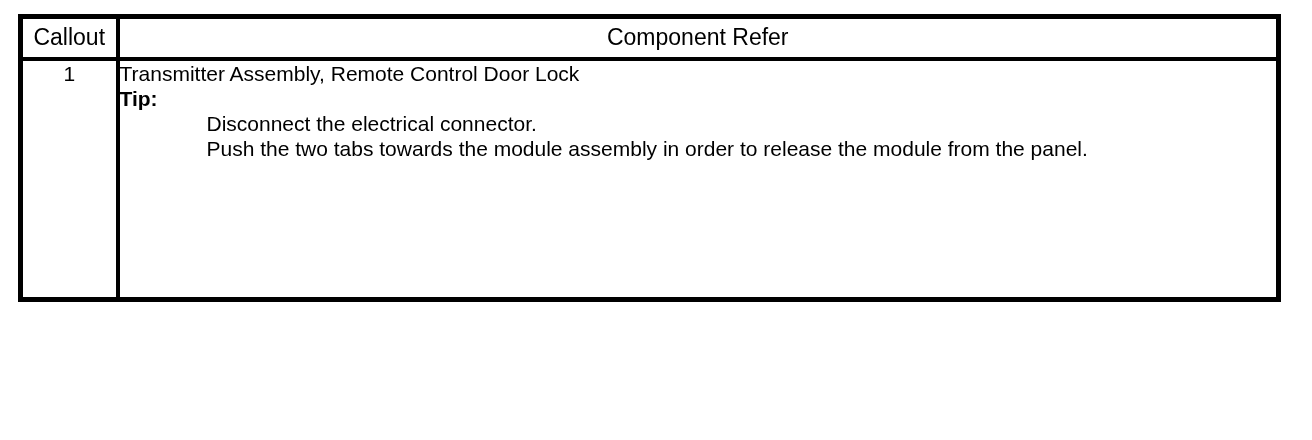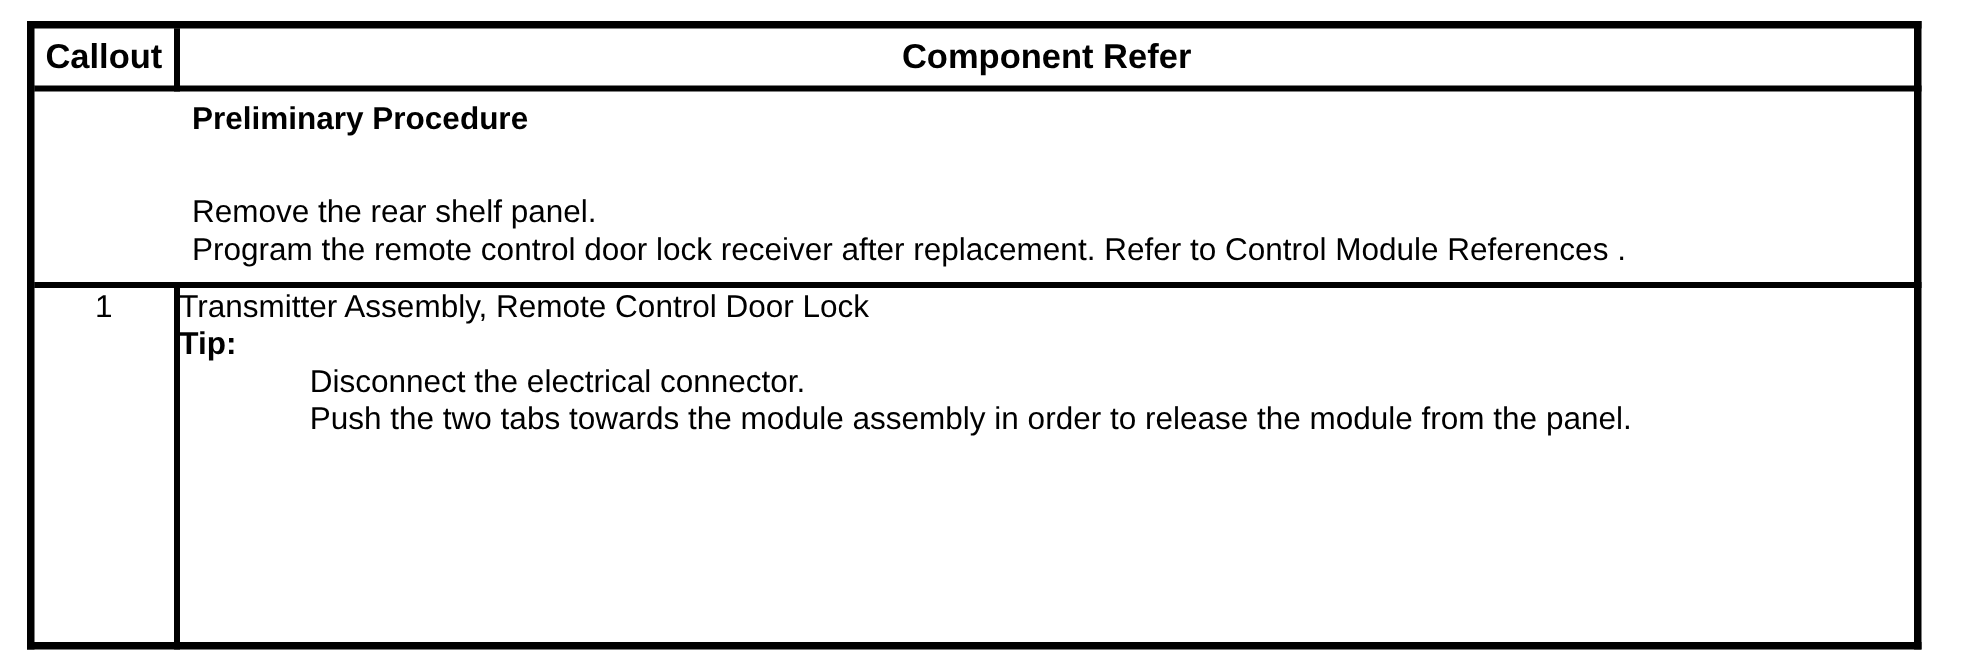--- a/index.html
+++ b/index.html
@@ -33,21 +33,21 @@
     border: 4px solid #000000;
     padding: 0;
     vertical-align: top;
     background: #ffffff;
   }
   col.callout-col { width: 97px; }
 
   tr.header-row { height: 42px; }
   tr.header-row th {
     font-size: 23px;
-    font-weight: bold;
+    font-weight: normal;
     text-align: center;
     vertical-align: middle;
     padding: 2px 1px;
     white-space: nowrap;
   }
 
   tr.preliminary-row { height: 131px; }
   tr.preliminary-row td {
     padding: 6px 10px 6px 105px;
   }
@@ -84,29 +84,20 @@
     <colgroup>
       <col class="callout-col">
       <col>
     </colgroup>
     <tbody>
       <tr class="header-row">
         <th>Callout</th>
         <th>Component Refer</th>
       </tr>
 
-      <tr class="preliminary-row">
-        <td colspan="2">
-          <div class="prelim-title">Preliminary Procedure</div>
-          <div class="prelim-steps">
-            <div>Remove the rear shelf panel.</div>
-            <div>Program the remote control door lock receiver after replacement. Refer to Control Module References .</div>
-          </div>
-        </td>
-      </tr>
 
       <tr class="component-row">
         <td class="callout-cell">
           <span>1</span>
         </td>
         <td class="component-cell">
           <div>Transmitter Assembly, Remote Control Door Lock</div>
           <div class="tip-label">Tip:</div>
           <div class="tip-step">Disconnect the electrical connector.</div>
           <div class="tip-step">Push the two tabs towards the module assembly in order to release the module from the panel.</div>

